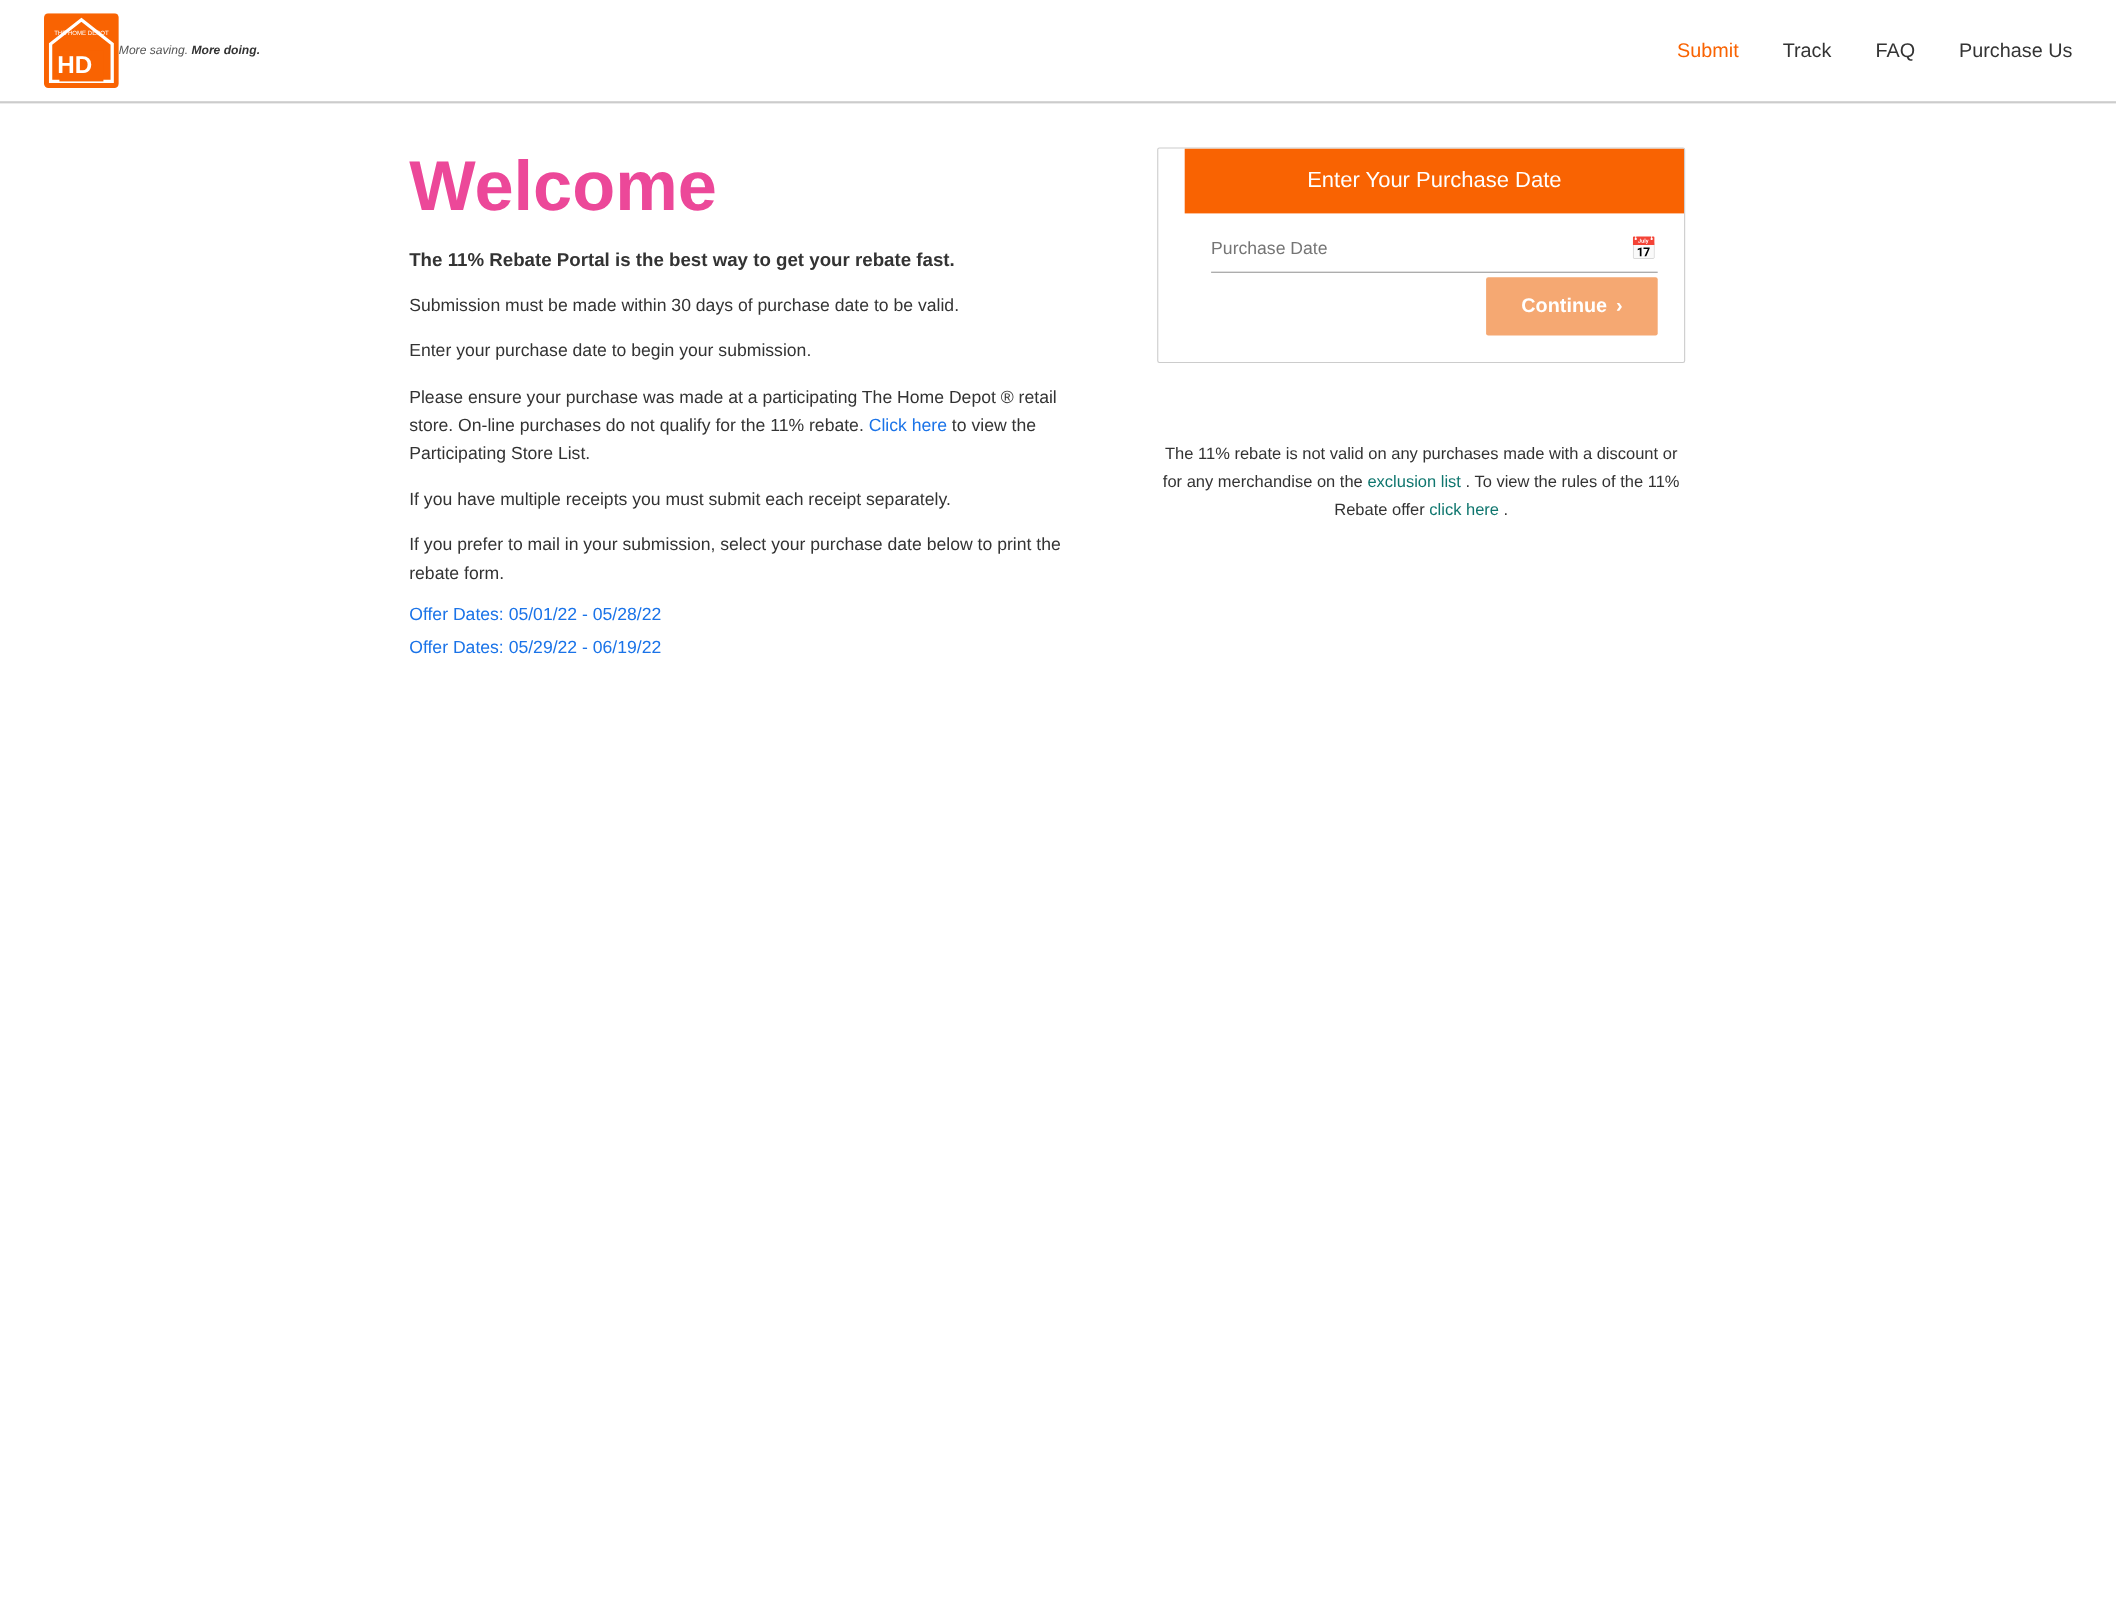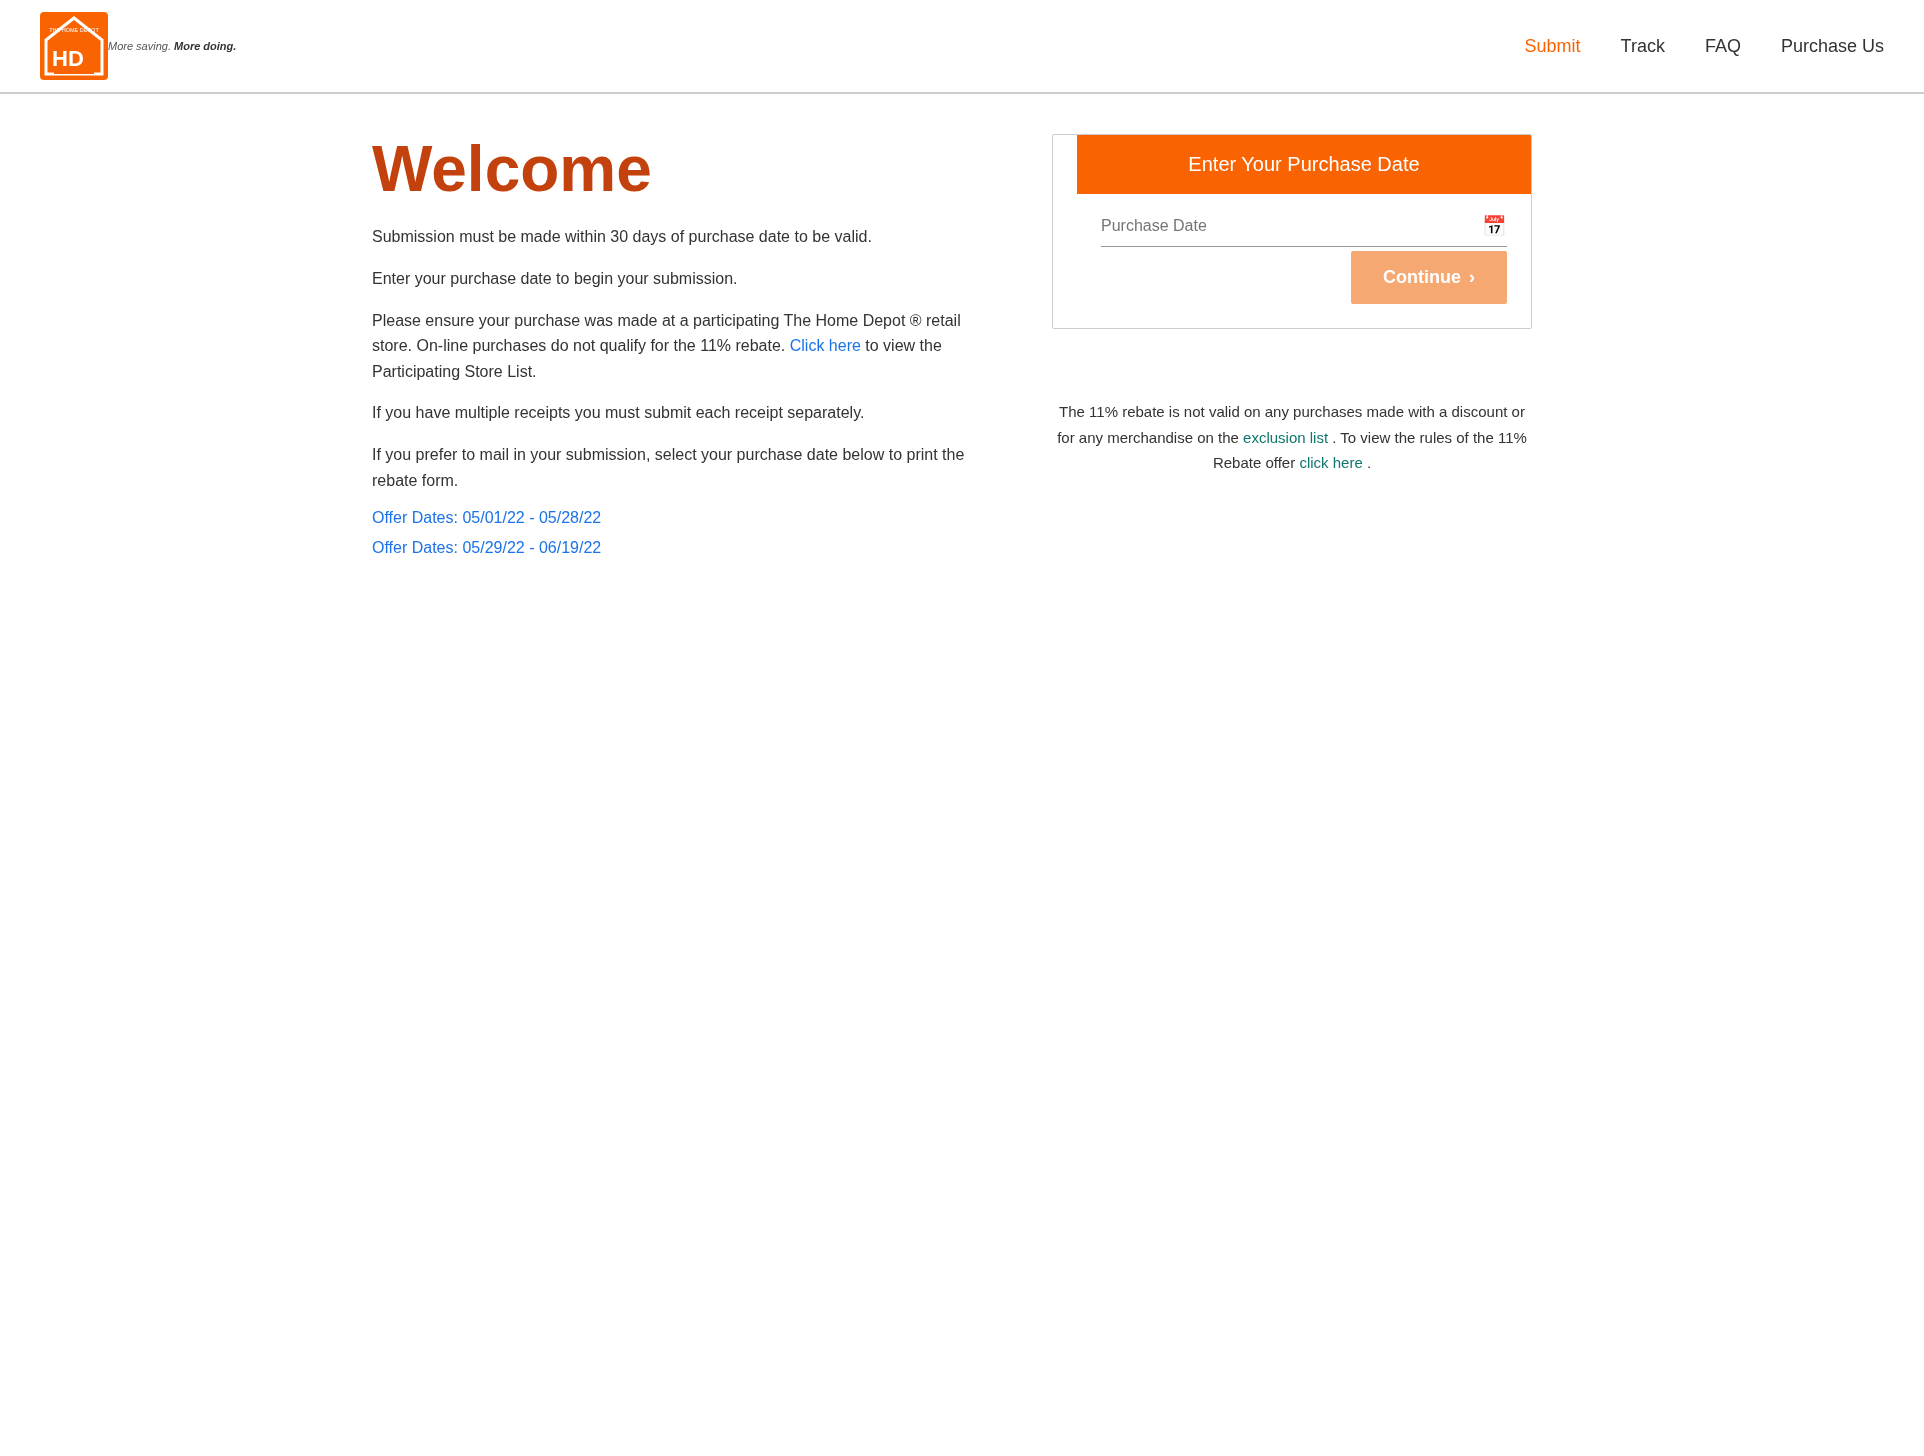--- a/index.html
+++ b/index.html
@@ -52,21 +52,21 @@
     }
 
     
     .left-col {
       flex: 1;
       max-width: 620px;
     }
     .welcome-title {
       font-size: 64px;
       font-weight: bold;
-      color: #c2410c;
+      color: #ec4899;
       margin-bottom: 20px;
       line-height: 1.1;
     }
     .intro-bold {
       font-size: 17px;
       font-weight: bold;
       margin-bottom: 16px;
       line-height: 1.5;
     }
     .body-text {
@@ -191,20 +191,21 @@
     <a class="nav-item">FAQ</a>
     <a class="nav-item">Purchase Us</a>
   </nav>
 </header>
 
 <div class="main-content">
 
   <div class="left-col">
     <h1 class="welcome-title">Welcome</h1>
 
+    <p class="intro-bold">The 11% Rebate Portal is the best way to get your rebate fast.</p>
 
     <p class="body-text">Submission must be made within 30 days of purchase date to be valid.</p>
 
     <p class="body-text">Enter your purchase date to begin your submission.</p>
 
     <p class="body-text">
       <span>Please ensure your purchase was made at a participating The Home Depot ® retail store. On-line purchases do not qualify for the 11% rebate.</span>
       <a class="link-blue">Click here</a>
       <span>to view the Participating Store List.</span>
     </p>

